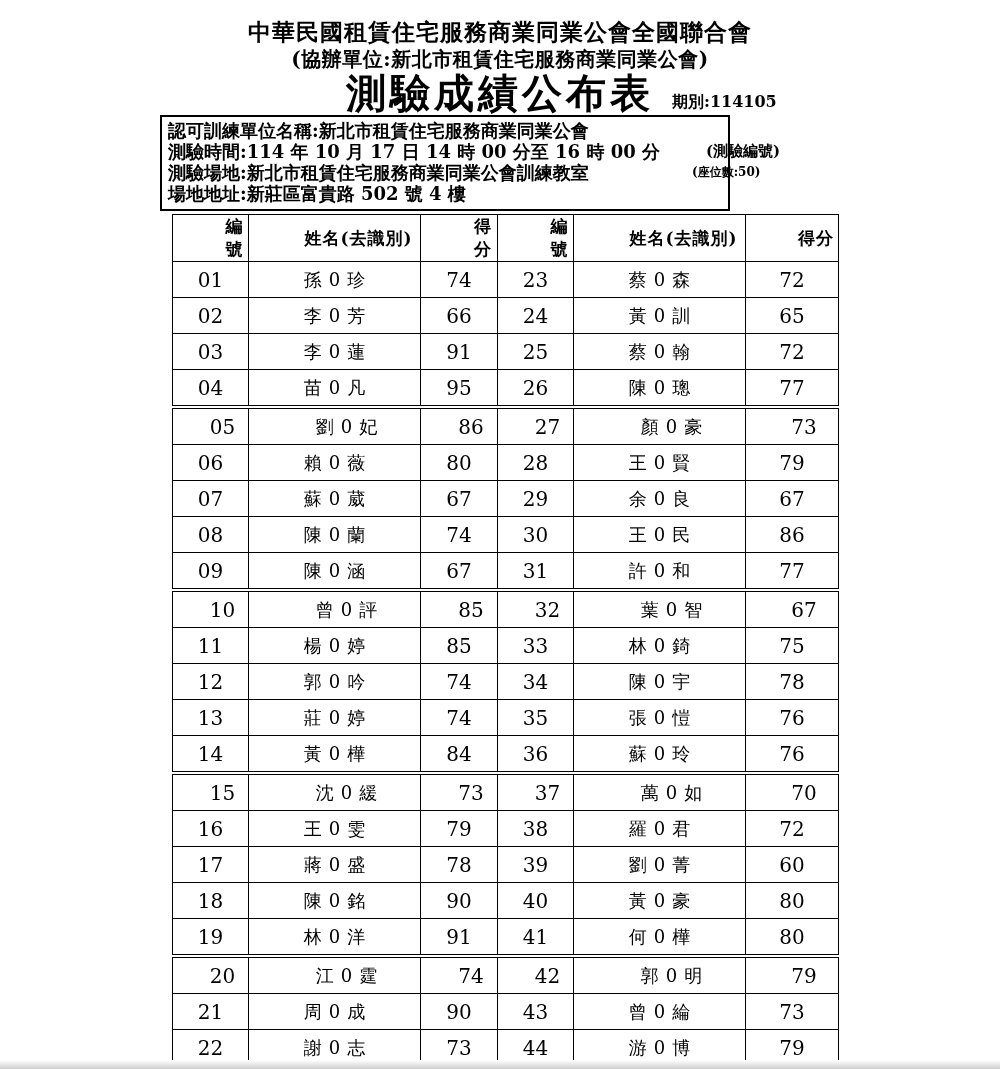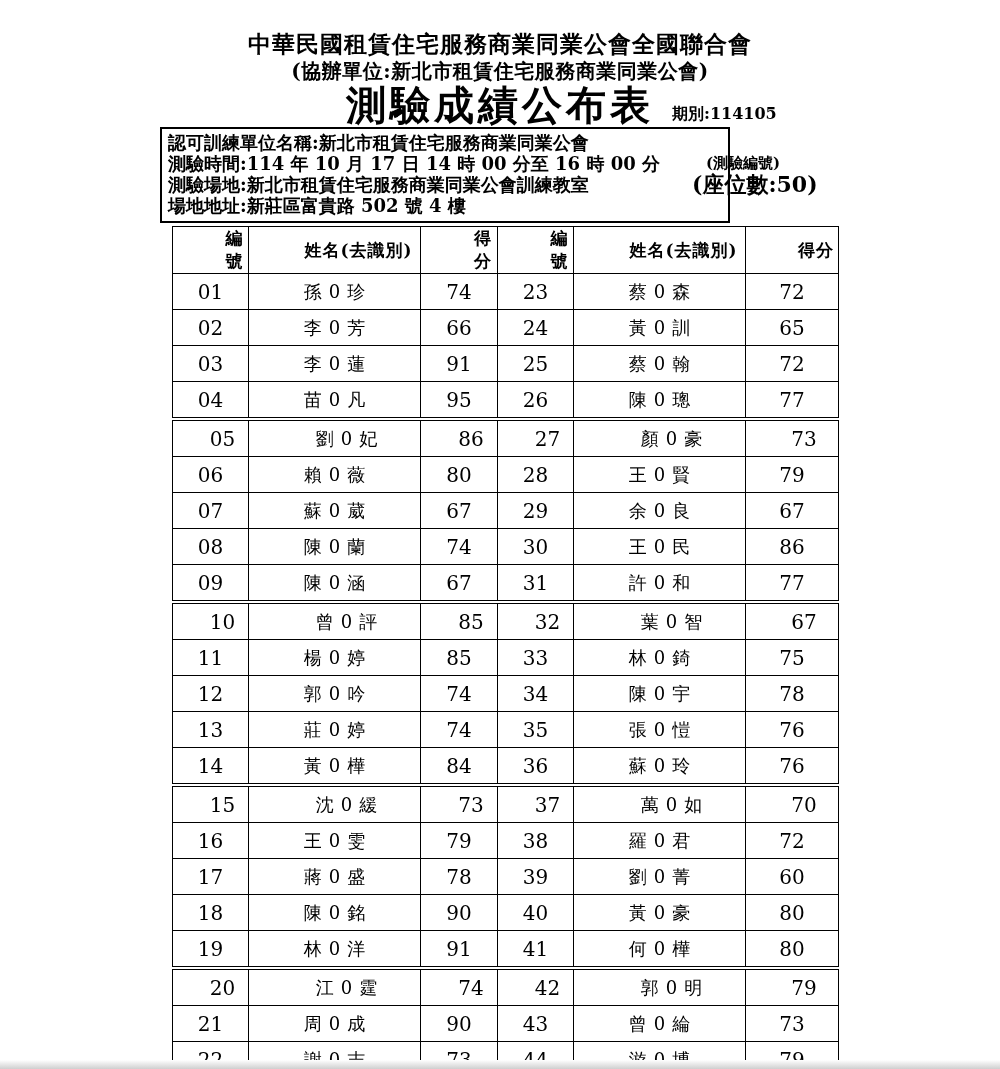--- a/index.html
+++ b/index.html
@@ -5,21 +5,21 @@
   html,body { margin:0; padding:0; background:#fff; }
   .page {
     position:relative;
     width:1000px; height:1069px;
     background:#ffffff;
     color:#000;
     font-family:"DejaVu Serif","Liberation Serif",serif;
     overflow:hidden;
   }
   .hdr1 {
-    padding-top:30px;
+    padding-top:18px;
     text-align:center;
     font-size:23px; font-weight:bold;
     line-height:28px; letter-spacing:1px;
     white-space:nowrap;
   }
   .hdr2 {
     text-align:center;
     font-size:20px; font-weight:bold;
     line-height:26px; letter-spacing:0.5px;
     white-space:nowrap;
@@ -45,21 +45,21 @@
     padding:3px 6px 5px 6px;
   }
   .info-line {
     position:relative;
     font-size:18px; font-weight:bold;
     line-height:21px;
     white-space:nowrap;
   }
   .info-note { position:absolute; top:0; font-weight:bold; }
   .note-examno { left:538px; font-size:15px; line-height:21px; }
-  .note-seats  { left:524px; font-size:22px; }
+  .note-seats  { left:524px; font-size:12px; }
   table.score-table {
     margin-left:172px; margin-top:3px;
     border-collapse:collapse;
     table-layout:fixed;
     width:666px;
   }
   table.score-table th, table.score-table td {
     border:1px solid #000;
     text-align:center;
     vertical-align:middle;

